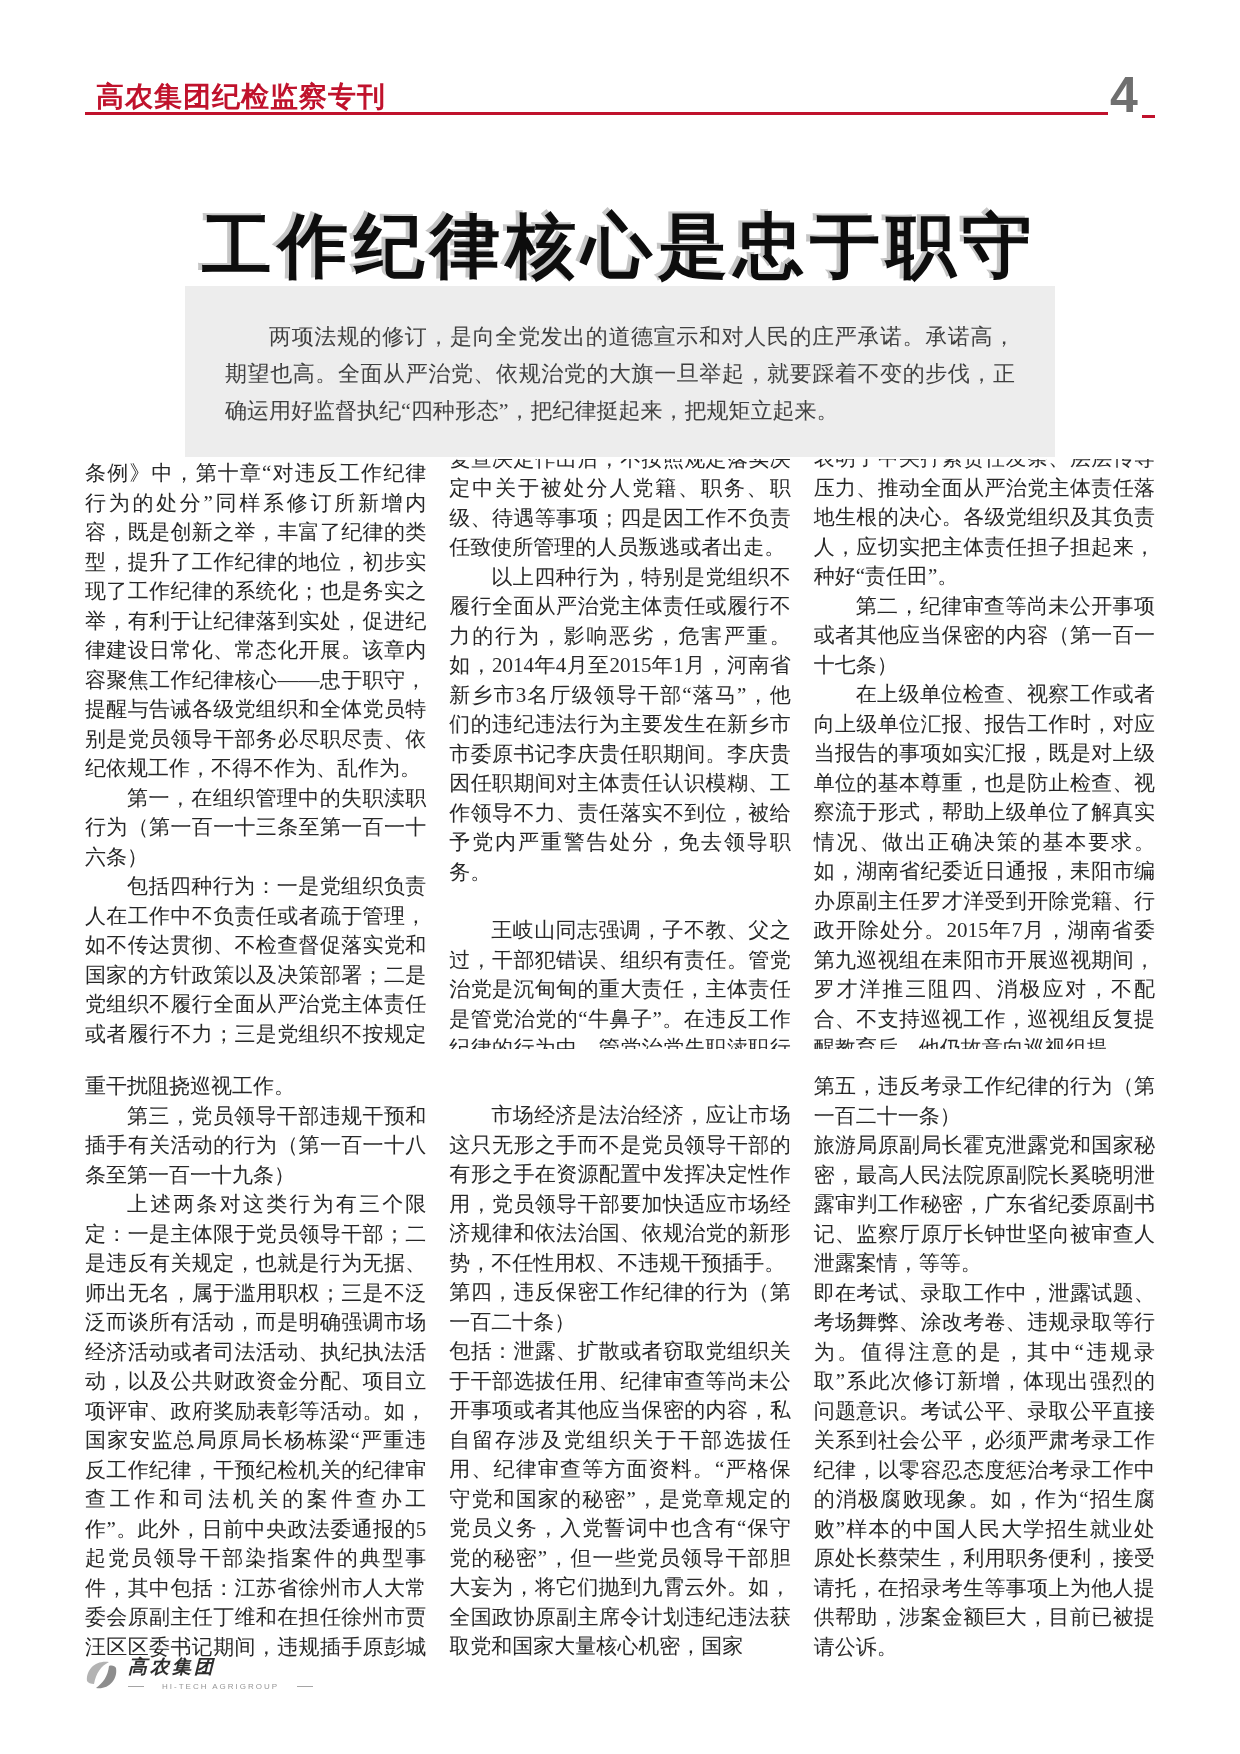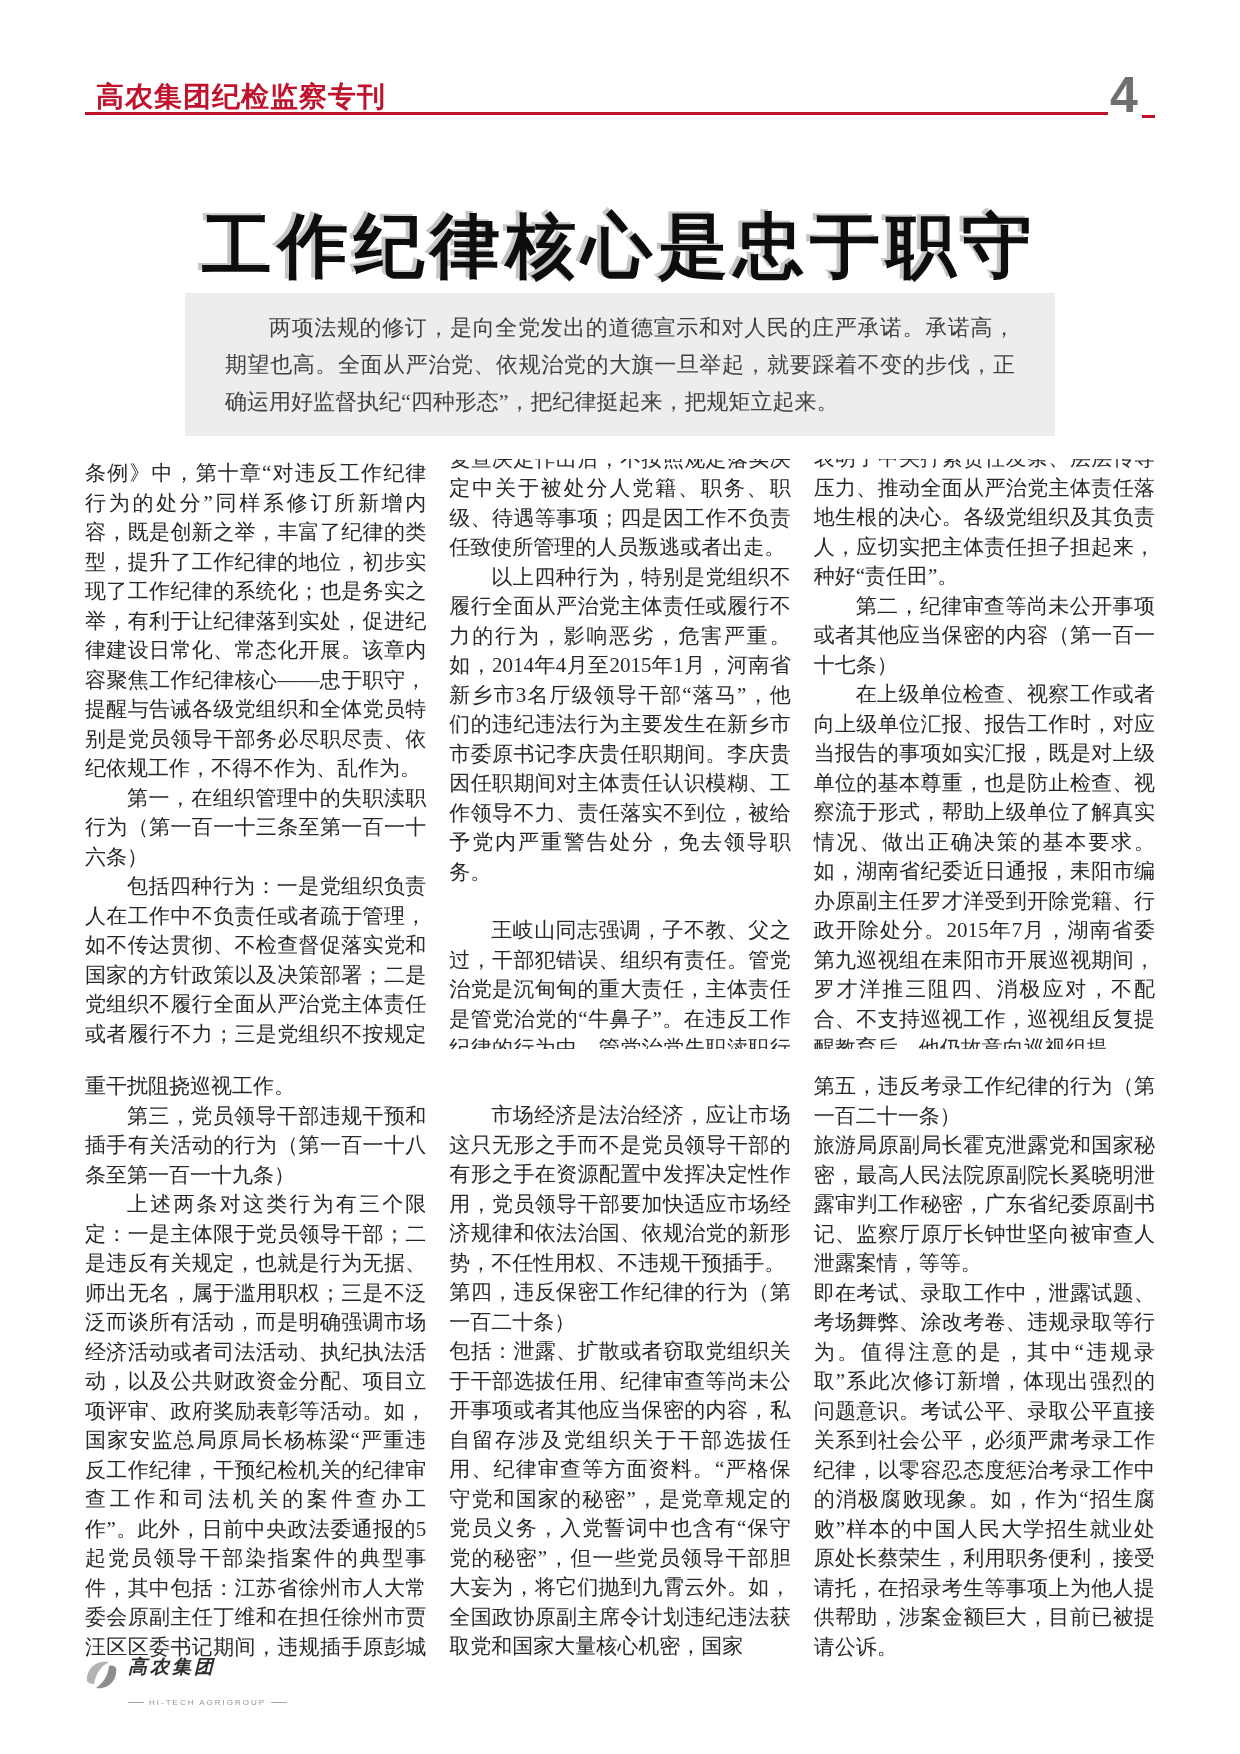--- a/index.html
+++ b/index.html
@@ -34,23 +34,23 @@
   .title{
     position:absolute;left:85px;top:154px;width:1070px;
     text-align:center;
     font-size:70px;font-weight:bold;letter-spacing:6px;line-height:92px;
     color:#0d0d0d;
     text-shadow:-4px -2px 0 #c6c6c6;
     white-space:nowrap;
   }
   
   .lede{
-    position:absolute;left:185px;top:293px;width:870px;height:143px;
+    position:absolute;left:185px;top:286px;width:870px;height:171px;
     background:#ededed;box-sizing:border-box;
-    padding:16px 40px 0 40px;
+    padding:32px 40px 0 40px;
   }
   .lede p{
     margin:0;font-size:22px;line-height:37px;color:#404040;
     text-align:justify;text-indent:2em;
   }
   
   .block{
     position:absolute;left:85px;width:1070px;
     display:flex;gap:23px;overflow:hidden;align-items:center;
   }
@@ -69,21 +69,21 @@
     display:flex;align-items:flex-start;gap:8px;
   }
   .logo-icon{display:block;width:36px;height:36px;margin-top:2px;}
   .logo-text{
     font-family:"Liberation Sans","DejaVu Sans",sans-serif;
     font-weight:bold;font-style:italic;
     font-size:19px;letter-spacing:3px;color:#2e2e2e;line-height:24px;
     white-space:nowrap;
   }
   .logo-sub{
-    display:flex;align-items:center;gap:5px;margin-top:19px;
+    display:flex;align-items:center;gap:18px;margin-top:3px;
     font-family:"Liberation Sans","DejaVu Sans",sans-serif;
     font-size:8px;letter-spacing:2px;color:#969696;white-space:nowrap;
   }
   .logo-sub .dash{display:inline-block;width:16px;height:1px;background:#a5a5a5;}
 </style>
 </head>
 <body>
 
 <div class="page">
 

